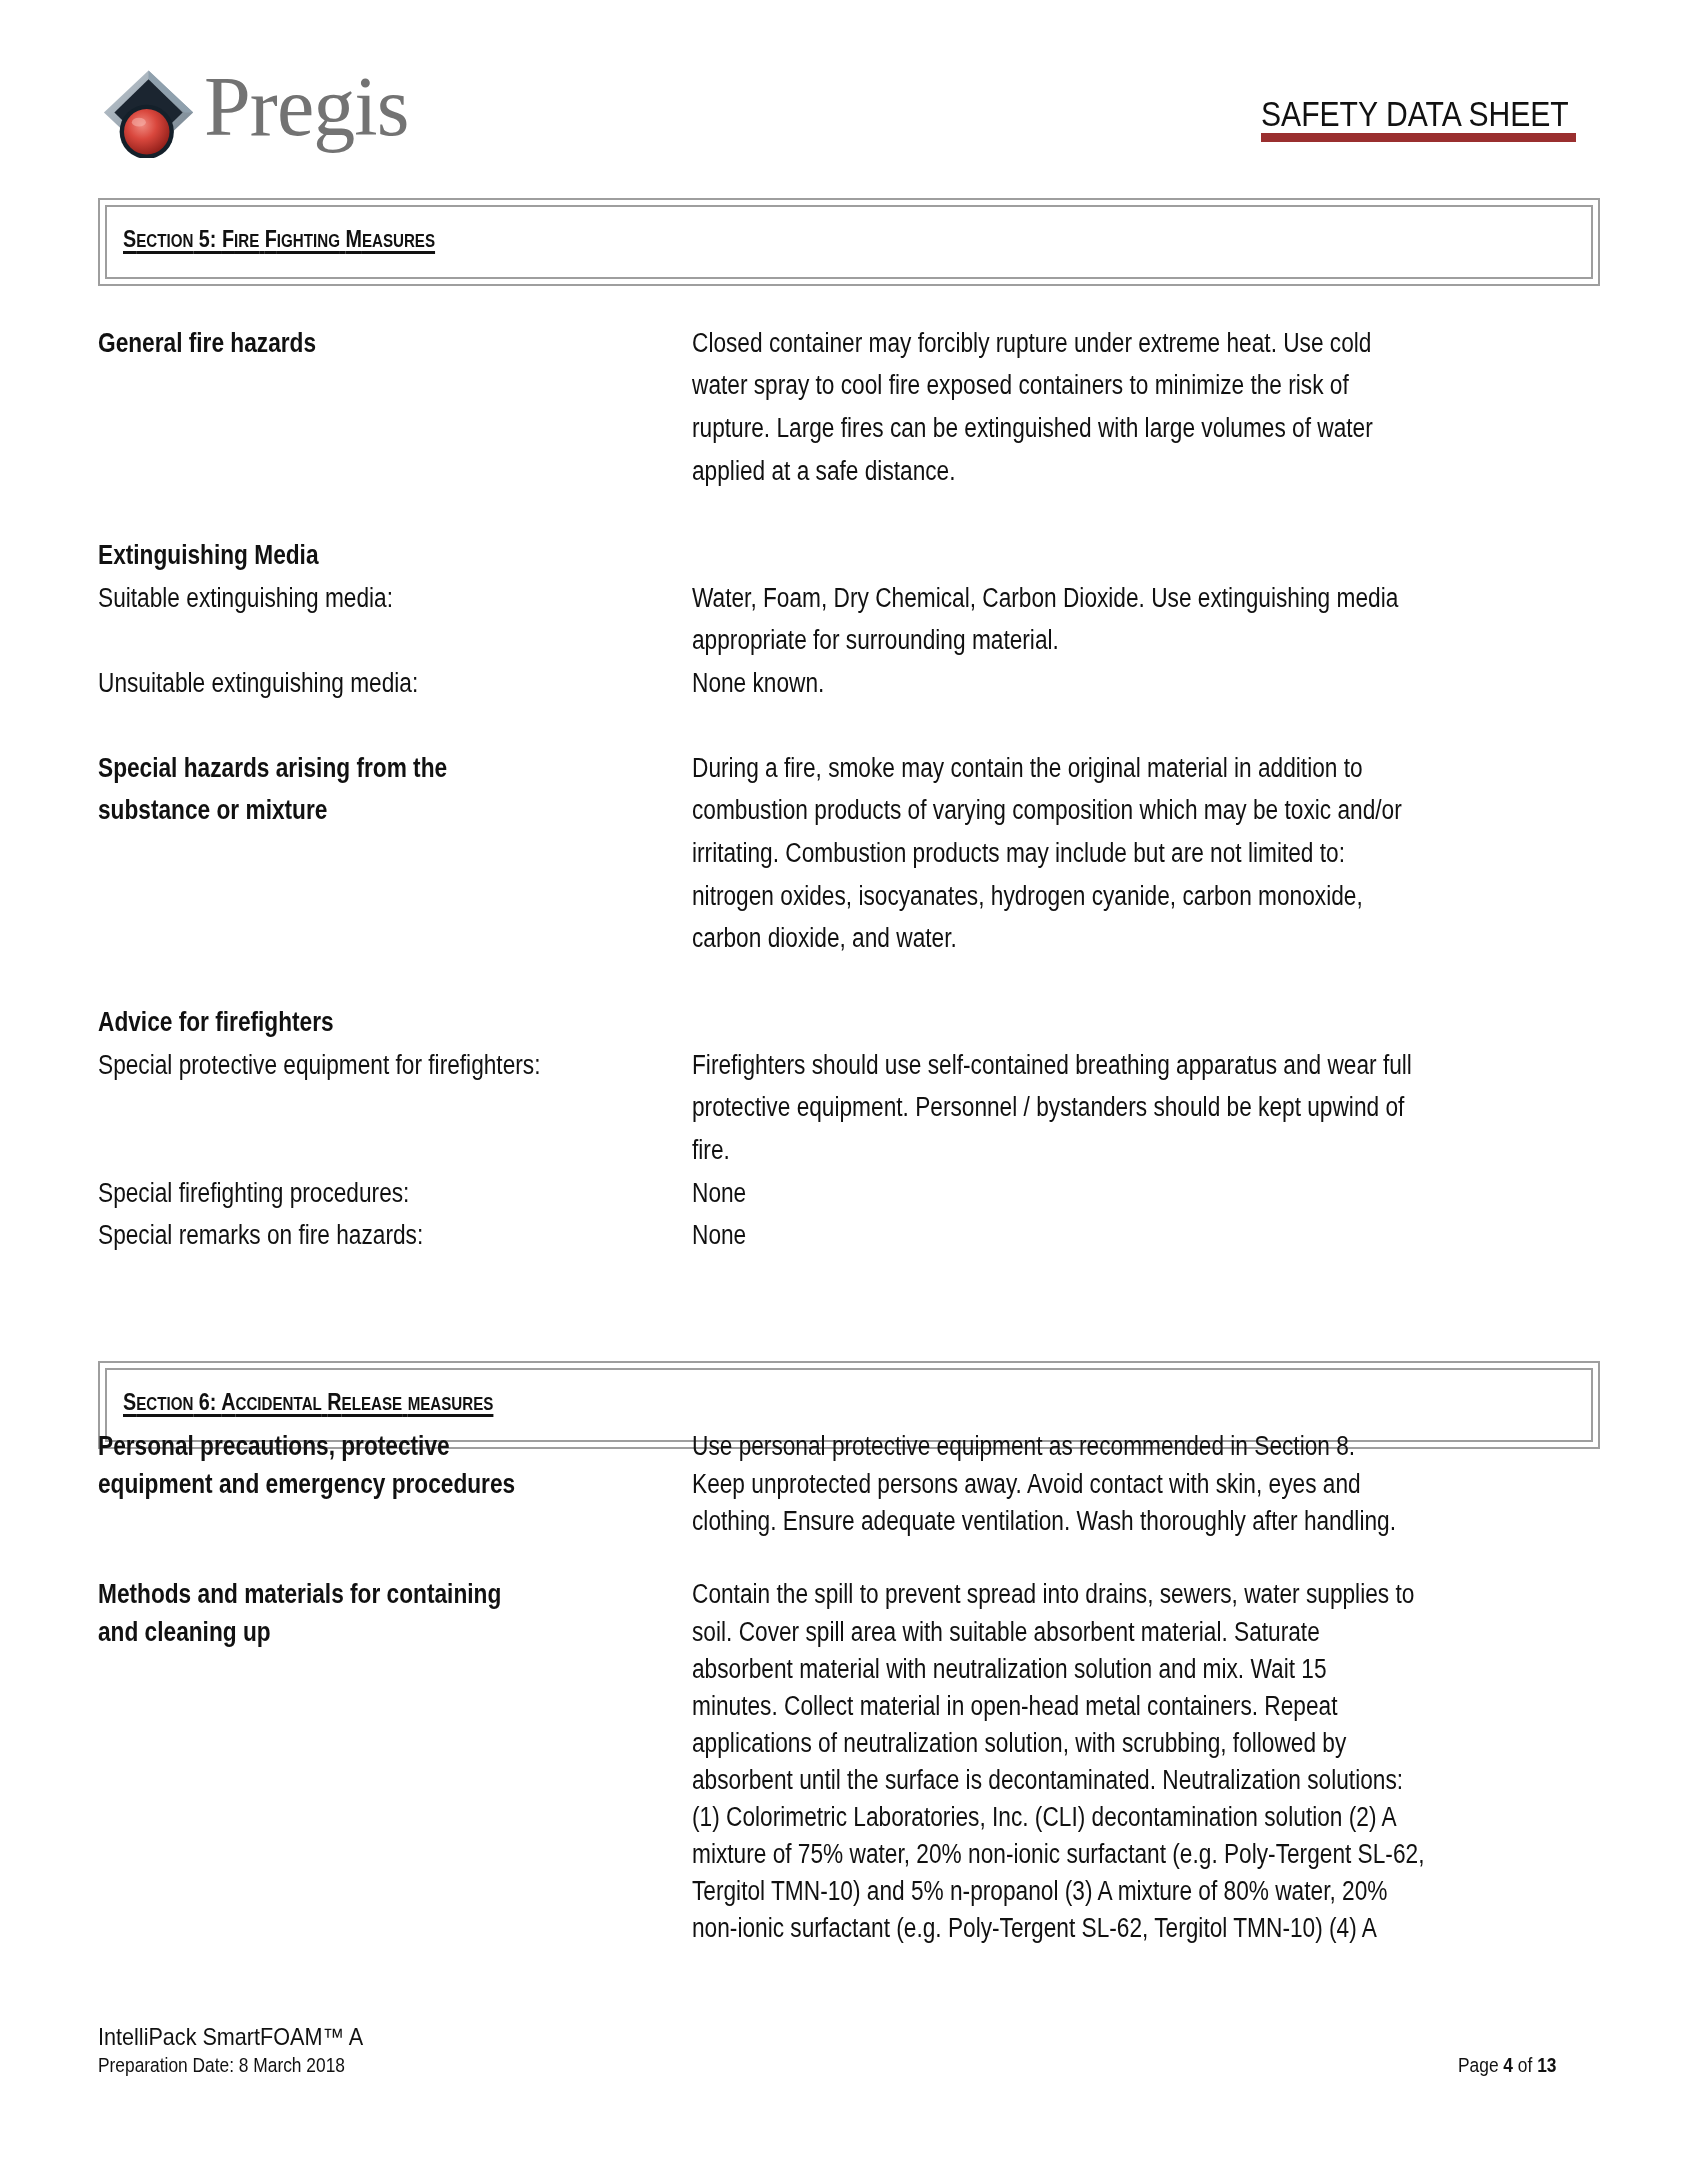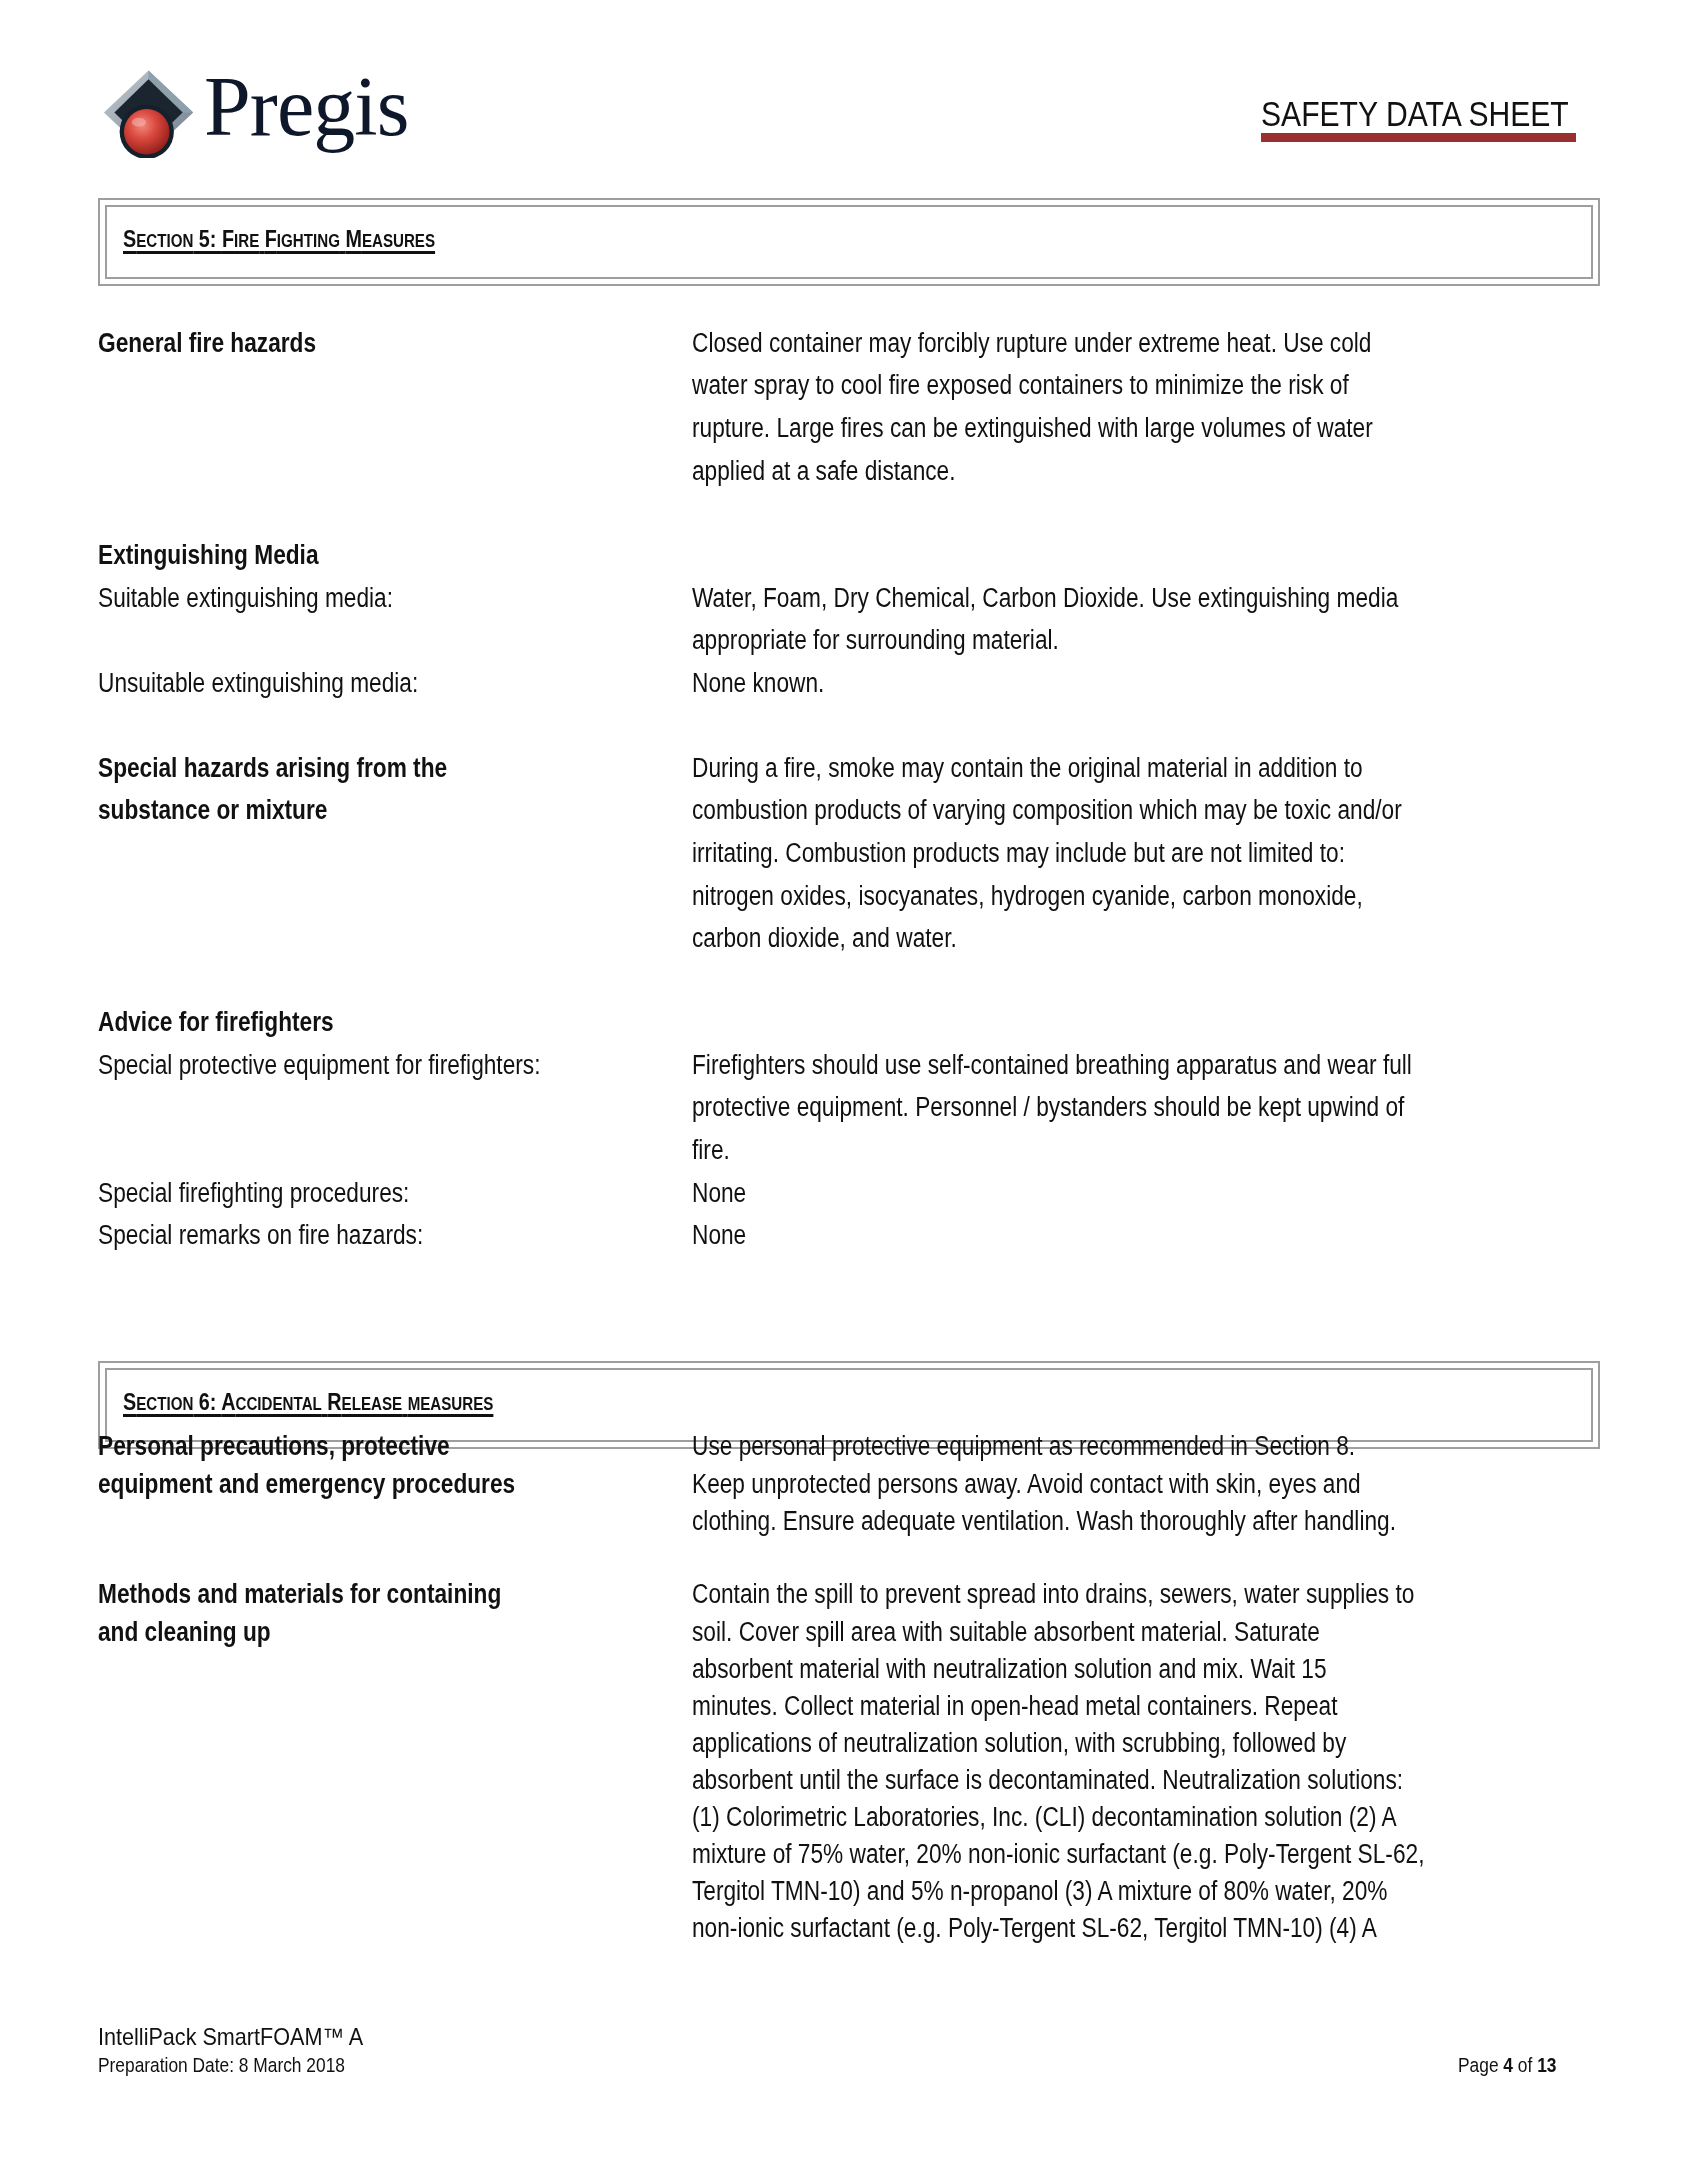--- a/index.html
+++ b/index.html
@@ -1,21 +1,21 @@
 <!DOCTYPE html>
 <html style="font-size:14px"><head>
 <meta charset="utf-8">
 <style>
   html, body { margin: 0; padding: 0; background: #ffffff; }
   body { width: 1685px; height: 2181px; position: relative; overflow: hidden;
          font-family: "Liberation Sans", sans-serif; color: #111111; }
   .abs { position: absolute; white-space: nowrap; }
   .logo-mark { position: absolute; left: 100px; top: 67px; width: 97px; height: 91px; }
   .logo-word { position: absolute; left: 204px; top: 58px; font-family: "Liberation Serif", serif;
-               font-size: 84px; line-height: 97px; color: #0f172a; letter-spacing: -0.9px; }
+               font-size: 84px; line-height: 97px; color: #737373; letter-spacing: -0.9px; }
   .sds-title { position: absolute; left: 1261px; top: 91px; font-size: 35px; line-height: 46px;
                color: #111; transform: scaleX(0.86); transform-origin: left center; }
   .sds-rule { position: absolute; left: 1261px; top: 133px; width: 315px; height: 8.8px; background: #9a2f2f; }
 
   .sec-box { position: absolute; left: 98px; width: 1498px; border: 2.6px solid #9e9e9e; }
   .sec-box .inner { position: absolute; left: 5.3px; right: 5.3px; top: 5.3px; bottom: 5.3px; border: 2.6px solid #9e9e9e; }
   .sec-title { position: absolute; left: 23px; font-weight: bold; font-size: 23px; text-decoration: underline;
                text-decoration-thickness: 2.6px; text-underline-offset: 3.5px; white-space: nowrap;
                transform: scaleX(0.86); transform-origin: left center; }
   .sec-title .sc { font-size: 17.6px; }

